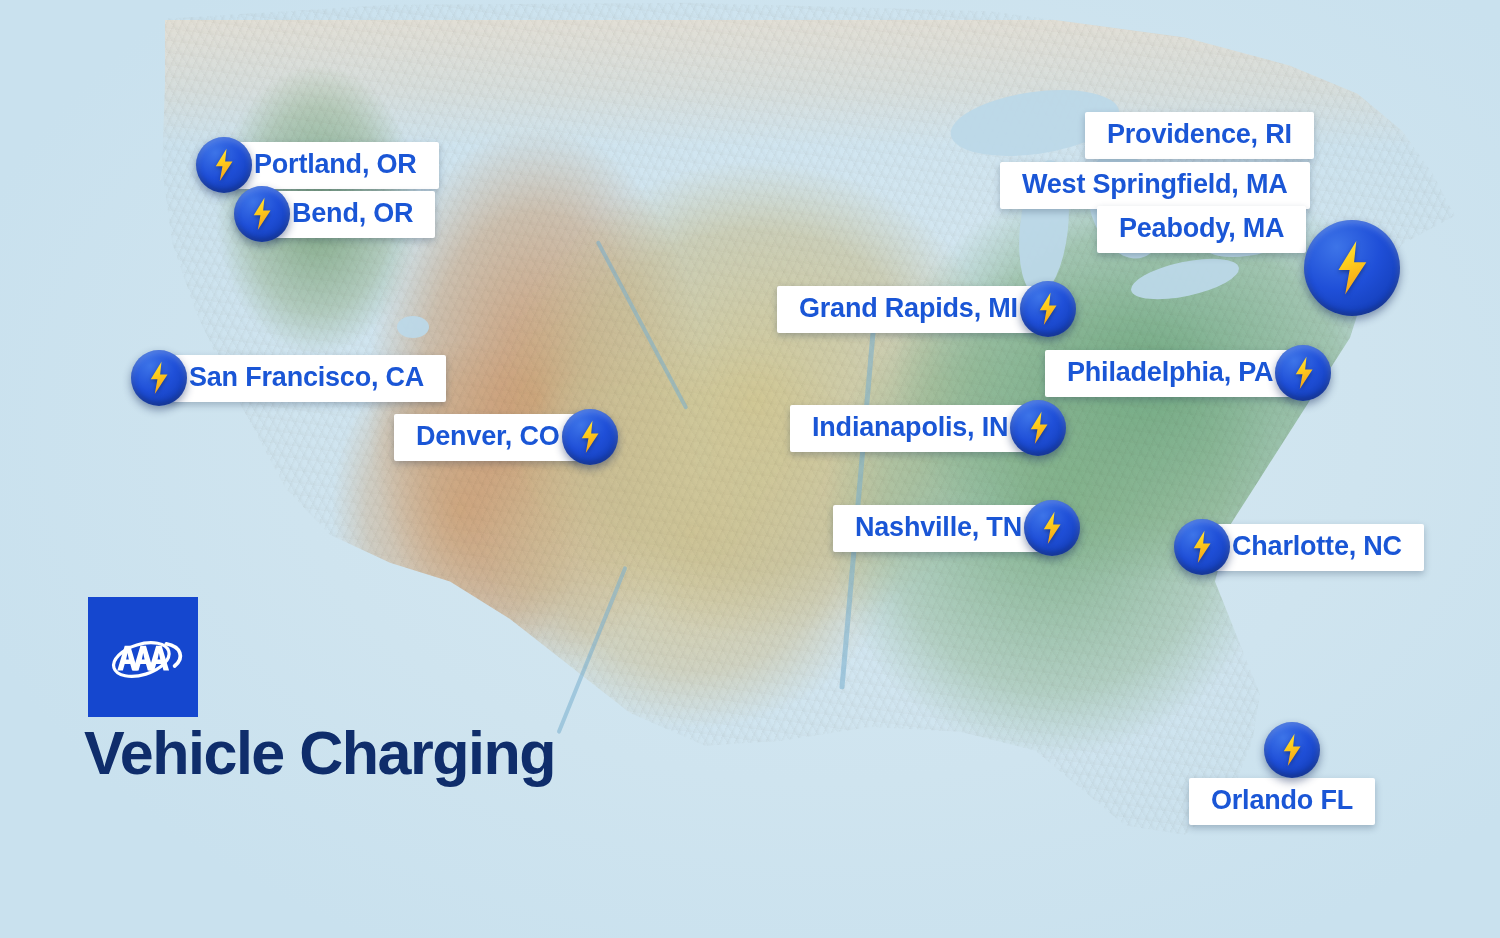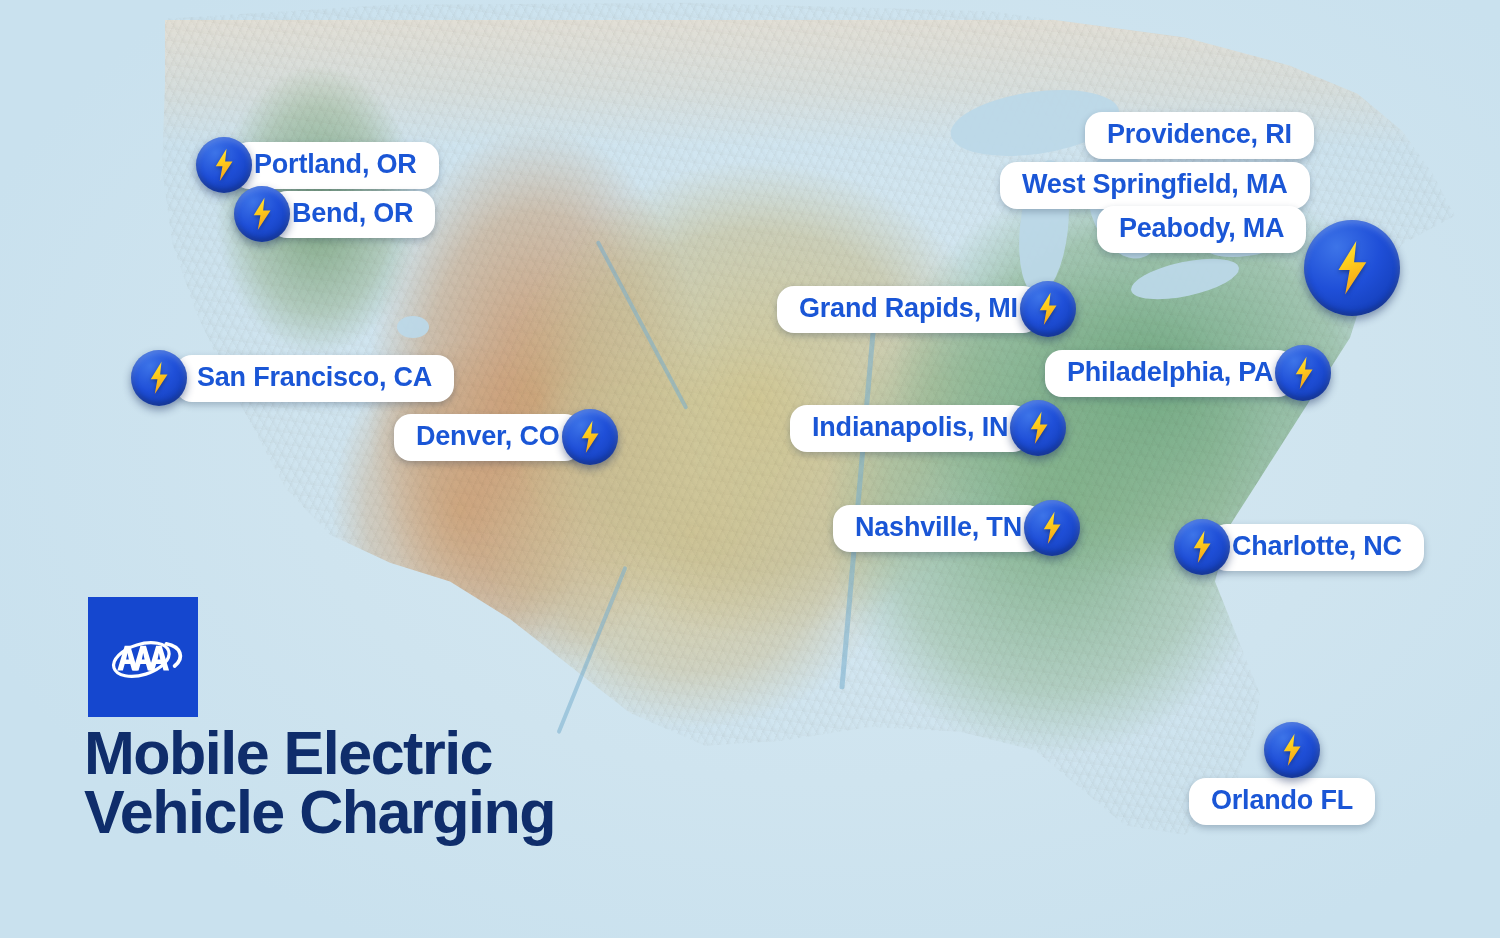--- a/index.html
+++ b/index.html
@@ -71,21 +71,21 @@
   }
   .lakes{position:absolute;inset:0;}
   .lake{position:absolute;background:#bcd8e8;border-radius:50%;opacity:.95;}
   .river{position:absolute;background:rgba(120,175,205,.55);border-radius:2px;}
 
   
   .marker{position:absolute;display:flex;align-items:center;}
   .marker.right-pin{flex-direction:row-reverse;text-align:center;}
   .pill{
     background:#ffffff;
-    border-radius:17px;
+    border-radius:2px;
     padding:9px 22px 11px 22px;
     box-shadow:0 3px 7px rgba(30,50,80,.28);
     white-space:nowrap;
     position:relative;z-index:1;
   }
   .pill-text{
     color:#1a56d6;
     font-size:27px;
     font-weight:bold;
     letter-spacing:-.2px;
@@ -191,21 +191,21 @@
         </linearGradient>
           </defs>
         <polygon points="40,2 8,54 28,54 20,98 58,40 36,40" fill="url(#b2)"></polygon>
       </svg>
     </div>
     <div class="pill">
       <span class="pill-text">Bend, OR</span>
     </div>
   </div>
 
-  <div class="marker" style="left:131px;top:350px;position:absolute;gap:8px;">
+  <div class="marker" style="left:131px;top:350px;position:absolute;">
     <div class="pin">
       <svg viewBox="0 0 64 100">
         <defs>
             <linearGradient id="b3" x1="0" y1="0" x2="0.25" y2="1">
           <stop offset="0%" stop-color="#ffe94a"></stop>
               <stop offset="42%" stop-color="#ffd01c"></stop>
               <stop offset="100%" stop-color="#f5a41b"></stop>
         </linearGradient>
           </defs>
         <polygon points="40,2 8,54 28,54 20,98 58,40 36,40" fill="url(#b3)"></polygon>
@@ -366,17 +366,16 @@
       <g fill="#ffffff">
         <path d="M44 84 L60 30 L72 30 L88 84 L76 84 L72 70 L60 70 L56 84 Z M63 60 L69 60 L66 46 Z"></path>
         <path d="M78 84 L94 30 L106 30 L122 84 L110 84 L106 70 L94 70 L90 84 Z M97 60 L103 60 L100 46 Z"></path>
         <path d="M112 84 L128 30 L140 30 L156 84 L144 84 L140 70 L128 70 L124 84 Z M131 60 L137 60 L134 46 Z"></path>
       </g>
       <path d="M150 26 C182 32 190 56 168 74" fill="none" stroke="#ffffff" stroke-width="8" stroke-linecap="round"></path>
     </svg>
   </div>
 
   <div class="title">
-    <span class="l1">Mobile Electric</span>
     <span class="l2">Vehicle Charging</span>
   </div>
 
 </div>
 
 </body></html>

